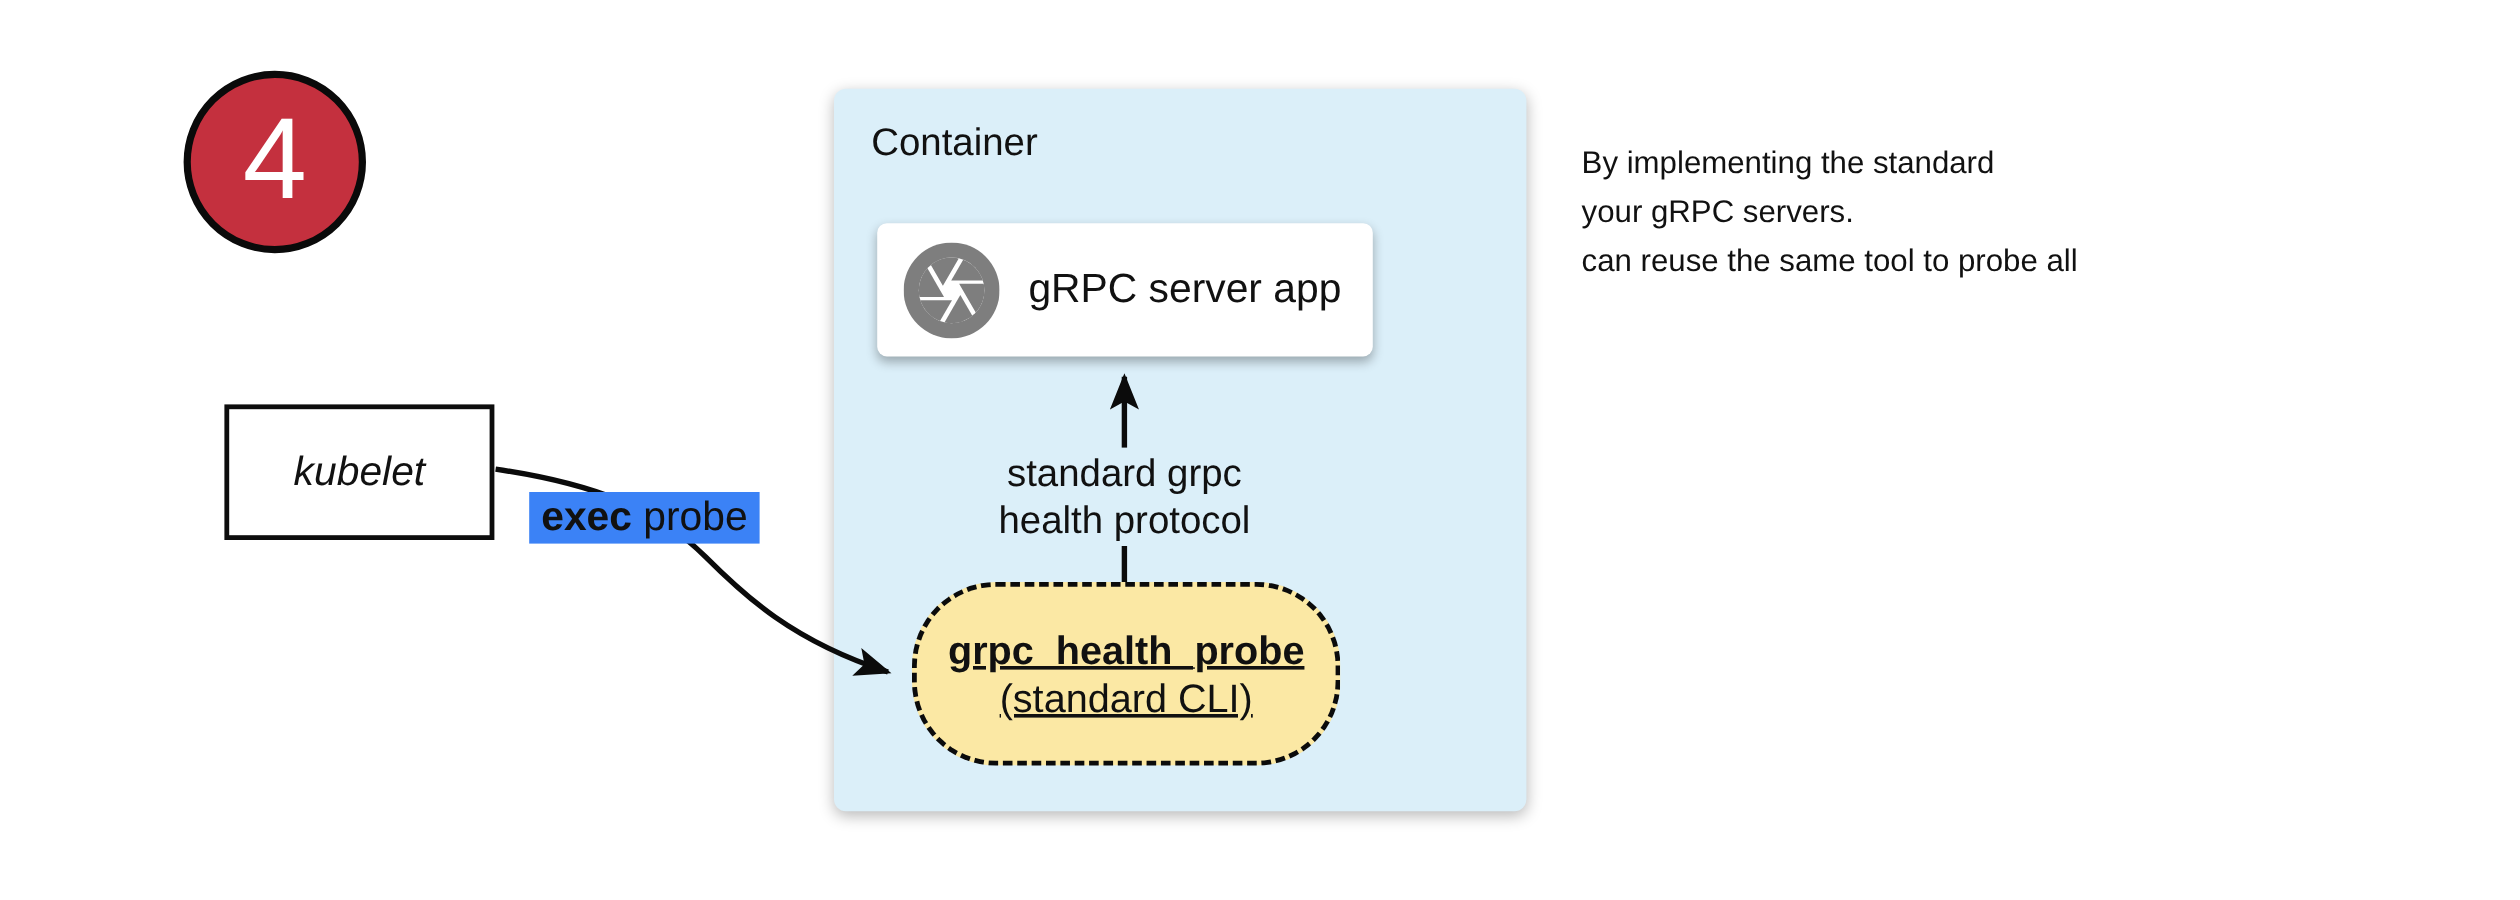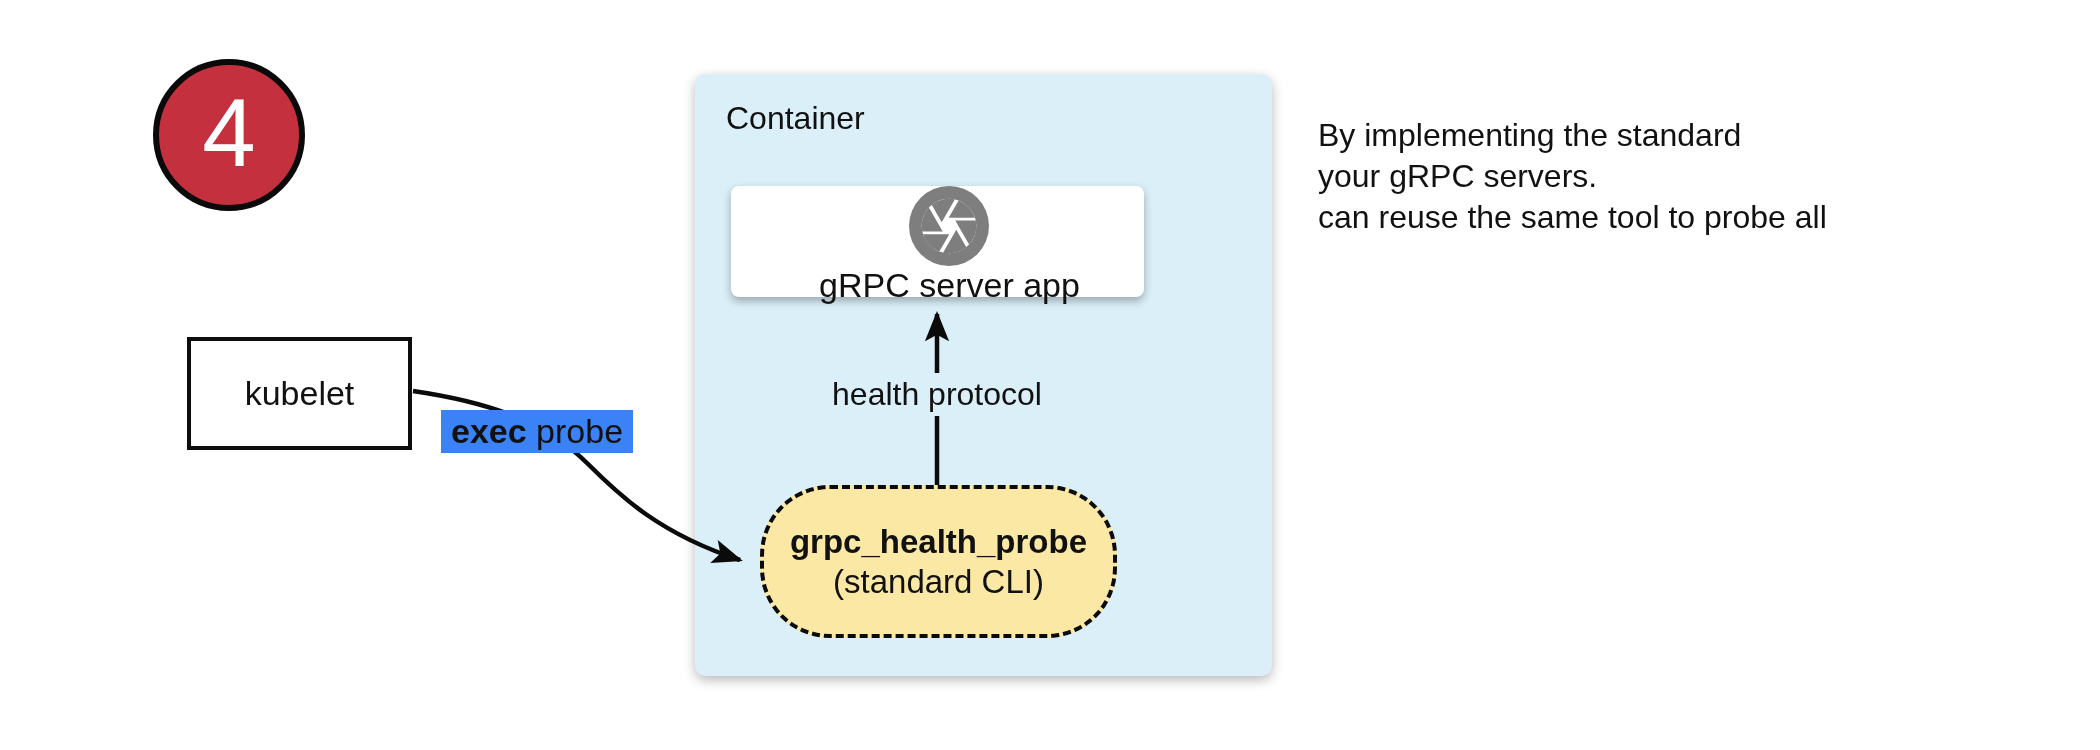--- a/index.html
+++ b/index.html
@@ -15,51 +15,52 @@
     position:absolute;left:153px;top:59px;width:152px;height:152px;border-radius:50%;
     background:var(--badge-red,#c4303e);border:6px solid #0a0a0a;box-sizing:border-box;
     display:flex;align-items:center;justify-content:center;
   }
   .badge span{color:#fff;font-size:96px;line-height:1;transform:translateY(-2px);}
   
   .kubelet{
     position:absolute;left:187px;top:337px;width:225px;height:113px;box-sizing:border-box;
     border:4px solid #0d0d0d;background:#fff;display:flex;align-items:center;justify-content:center;
     font-size:34px;
+    font-style:italic;
   }
   
   .exec-label{
     position:absolute;left:441px;top:410px;background:#3b82f6;padding:2px 10px;font-size:34px;white-space:nowrap;
   }
   .exec-label b{font-weight:700;}
   
   .container-box{
     position:absolute;left:695px;top:74px;width:577px;height:602px;border-radius:10px;
     background:var(--container-blue,#dbeff9);box-shadow:0 4px 12px rgba(0,0,0,.28);
   }
   .container-title{position:absolute;left:31px;top:26px;font-size:32px;z-index:2;}
   .server-box{
     position:absolute;left:36px;top:112px;width:413px;height:111px;background:#fff;border-radius:8px;
-    box-shadow:0 4px 9px rgba(0,0,0,.30);display:flex;align-items:center;z-index:2;flex-direction:column;
+    box-shadow:0 4px 9px rgba(0,0,0,.30);display:flex;align-items:center;z-index:2;
   }
   .server-box .icon{width:80px;height:80px;margin-left:22px;flex:0 0 auto;display:block;}
   .server-box .lbl{font-size:34px;margin-left:24px;white-space:nowrap;}
   .protocol-label{
     position:absolute;left:102px;top:299px;width:280px;text-align:center;z-index:2;
     background:var(--container-blue,#dbeff9);font-size:32px;line-height:39px;padding:2px 0;
   }
   .pill{
     position:absolute;left:65px;top:411px;width:357px;height:153px;box-sizing:border-box;z-index:2;
     background:var(--pill-yellow,#fbe8a4);border:4px dashed #0b0b0b;border-radius:70px;
-    display:flex;flex-direction:column;align-items:center;justify-content:center;
+    display:flex;flex-direction:column;align-items:center;justify-content:center;text-decoration:underline;
   }
   .pill .t1{font-weight:700;font-size:33px;line-height:40px;}
   .pill .t2{font-size:33px;line-height:40px;}
   
-  .note{position:absolute;left:1318px;top:115px;font-size:32px;line-height:41px;}
+  .note{position:absolute;left:1318px;top:115px;font-size:26px;line-height:41px;}
 </style>
 </head>
 <body>
 
 <div class="canvas">
 
   <div class="badge lift">
     <span>4</span>
   </div>
 
@@ -80,20 +81,21 @@
           <path d="M21.8 10h-7.49l.29.5 4.76 8.25C21 16.97 22 14.61 22 12c0-.69-.07-1.36-.2-2z"></path>
           <path d="M8.54 12l-3.9-6.75C3.01 7.03 2 9.39 2 12c0 .69.07 1.36.2 2h7.49l-1.15-2z"></path>
           <path d="M2.46 15c.92 2.92 3.15 5.26 6 6.34L12.12 15H2.46z"></path>
           <path d="M13.73 15l-3.9 6.76c.7.15 1.42.24 2.17.24 2.4 0 4.6-.85 6.32-2.25l-3.66-6.35-.93 1.6z"></path>
         </g>
       </svg>
       <span class="lbl">gRPC server app</span>
     </div>
 
     <div class="protocol-label">
+      <div>standard grpc</div>
       <div>health protocol</div>
     </div>
 
     <div class="pill">
       <div class="t1">grpc_health_probe</div>
       <div class="t2">(standard CLI)</div>
     </div>
   </div>
 
   <svg class="arrow-layer" width="2100" height="750" viewBox="0 0 2100 750" aria-hidden="true">

